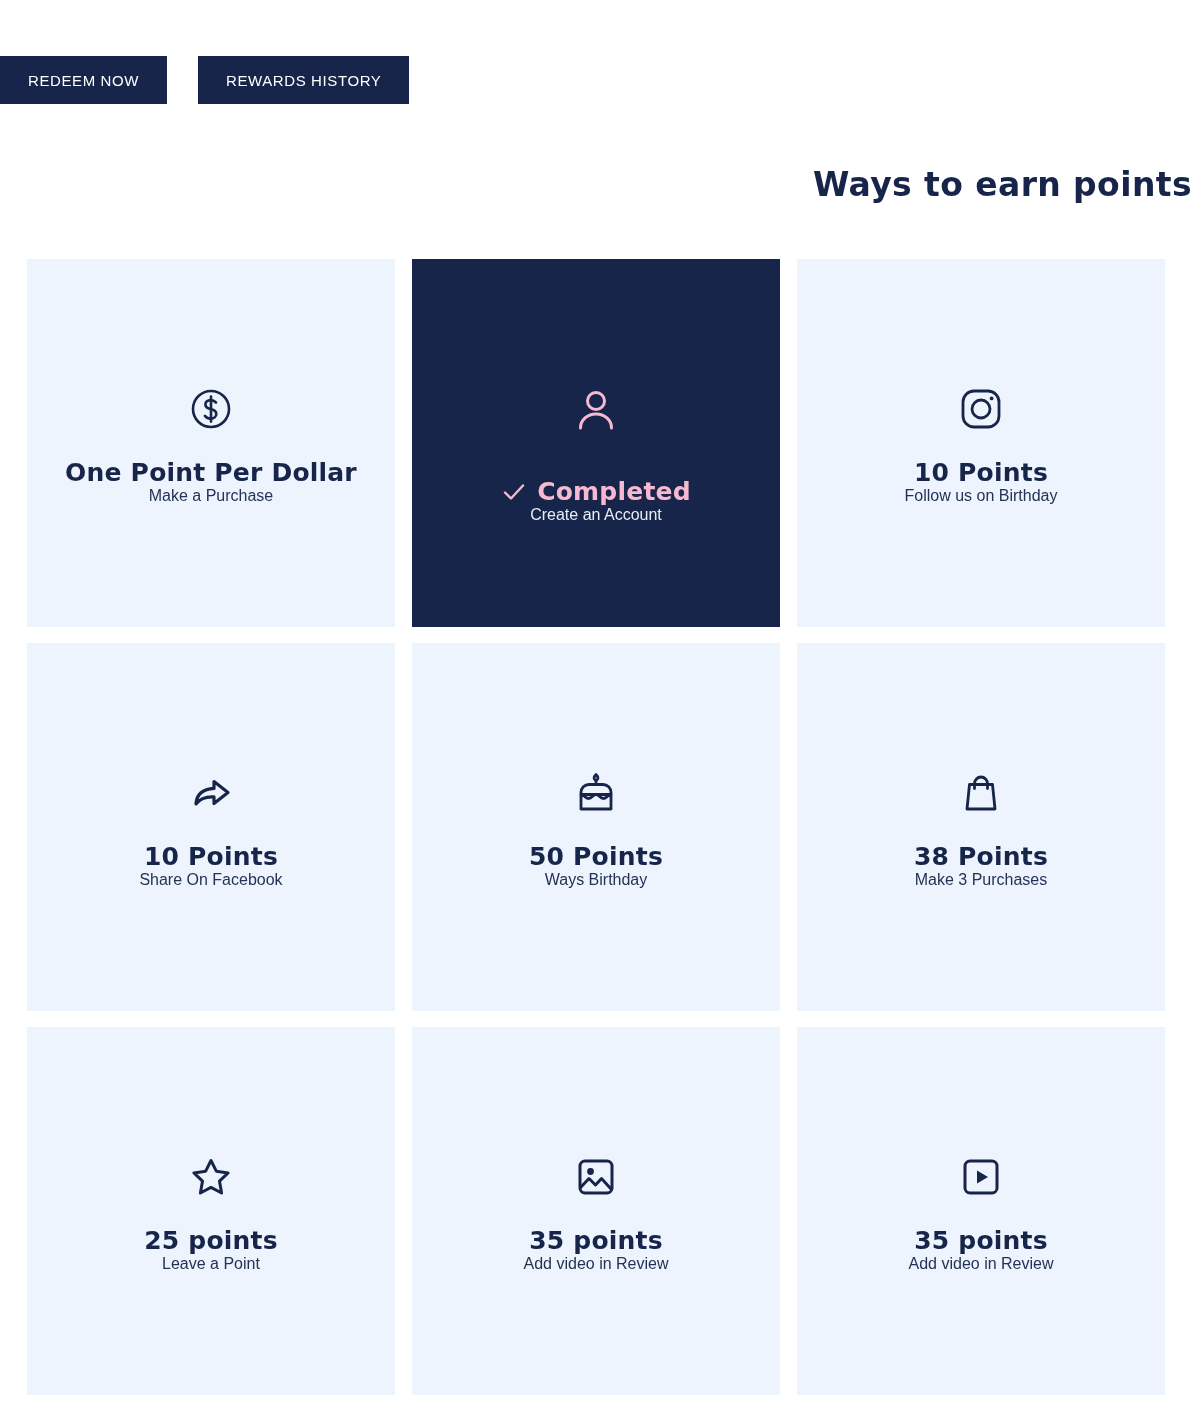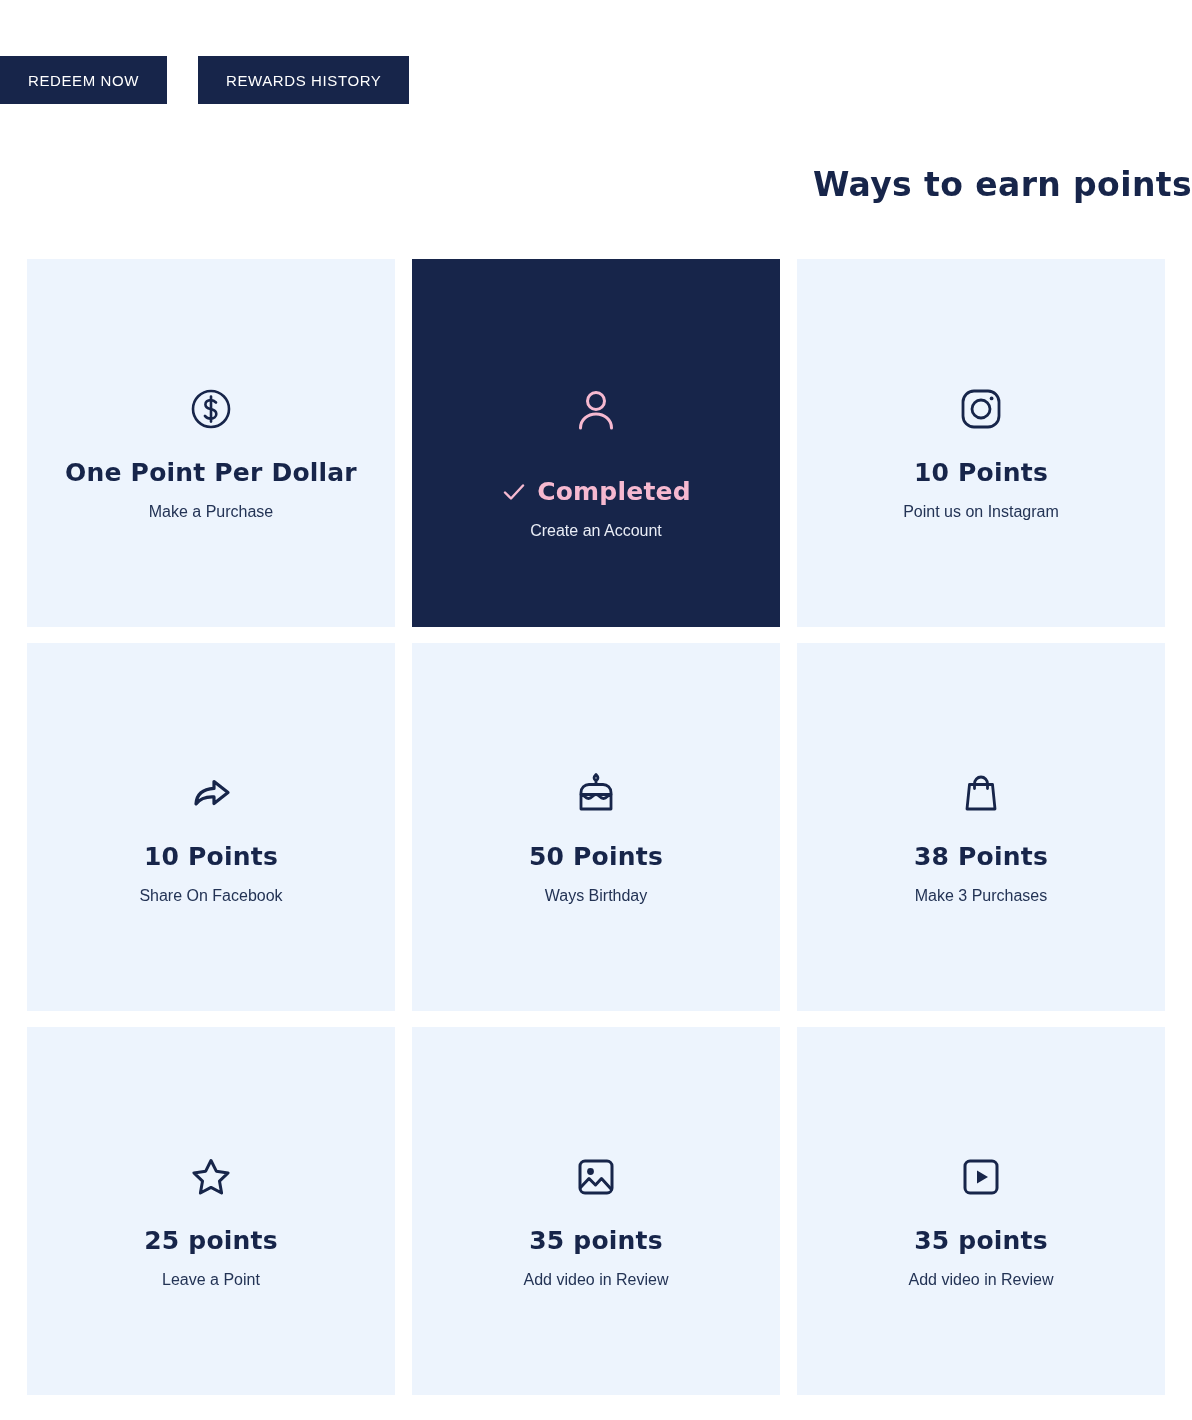--- a/index.html
+++ b/index.html
@@ -98,21 +98,21 @@
     display: flex;
     align-items: center;
     gap: 10px;
     text-align: center;
   }
   .card.dark .card-title { color: #f6b9d0; margin-top: 19px; }
 
   .check-icon { display: flex; align-items: center; }
 
   .card-sub {
-    margin-top: 16px;
+    margin-top: 0;
     font-family: "Liberation Sans", sans-serif;
     font-size: 16px;
     color: #233355;
     text-align: center;
   }
   .card.dark .card-sub { color: #e9edf6; }
 </style>
 </head>
 <body>
 
@@ -160,21 +160,21 @@
         <div class="card-icon" style="color: rgb(23, 37, 74);">
           <svg width="50" height="50" viewBox="0 0 50 50" fill="none" stroke="currentColor" stroke-width="2.8">
       <rect x="7" y="7" width="36" height="36" rx="11"></rect>
       <circle cx="25" cy="25" r="9"></circle>
       <circle cx="35.6" cy="14.4" r="1.9" fill="currentColor" stroke="none"></circle>
     </svg>
         </div>
         <div class="card-title">
           <span>10 Points</span>
         </div>
-        <div class="card-sub">Point us on Instagram</div>
+        <div class="card-sub">Follow us on Birthday</div>
       </div>
       <div class="card">
         <div class="card-icon" style="color: rgb(23, 37, 74);">
           <svg width="50" height="50" viewBox="0 0 50 50" fill="none" stroke="currentColor" stroke-width="3.2" stroke-linecap="round" stroke-linejoin="round">
       <path d="M28 13.5 42 24.5 28 35.5v-6.6c-8.6-.5-14 1.8-18 7 .6-9.4 6.9-14.8 18-15.5z"></path>
     </svg>
         </div>
         <div class="card-title">
           <span>10 Points</span>
         </div>

